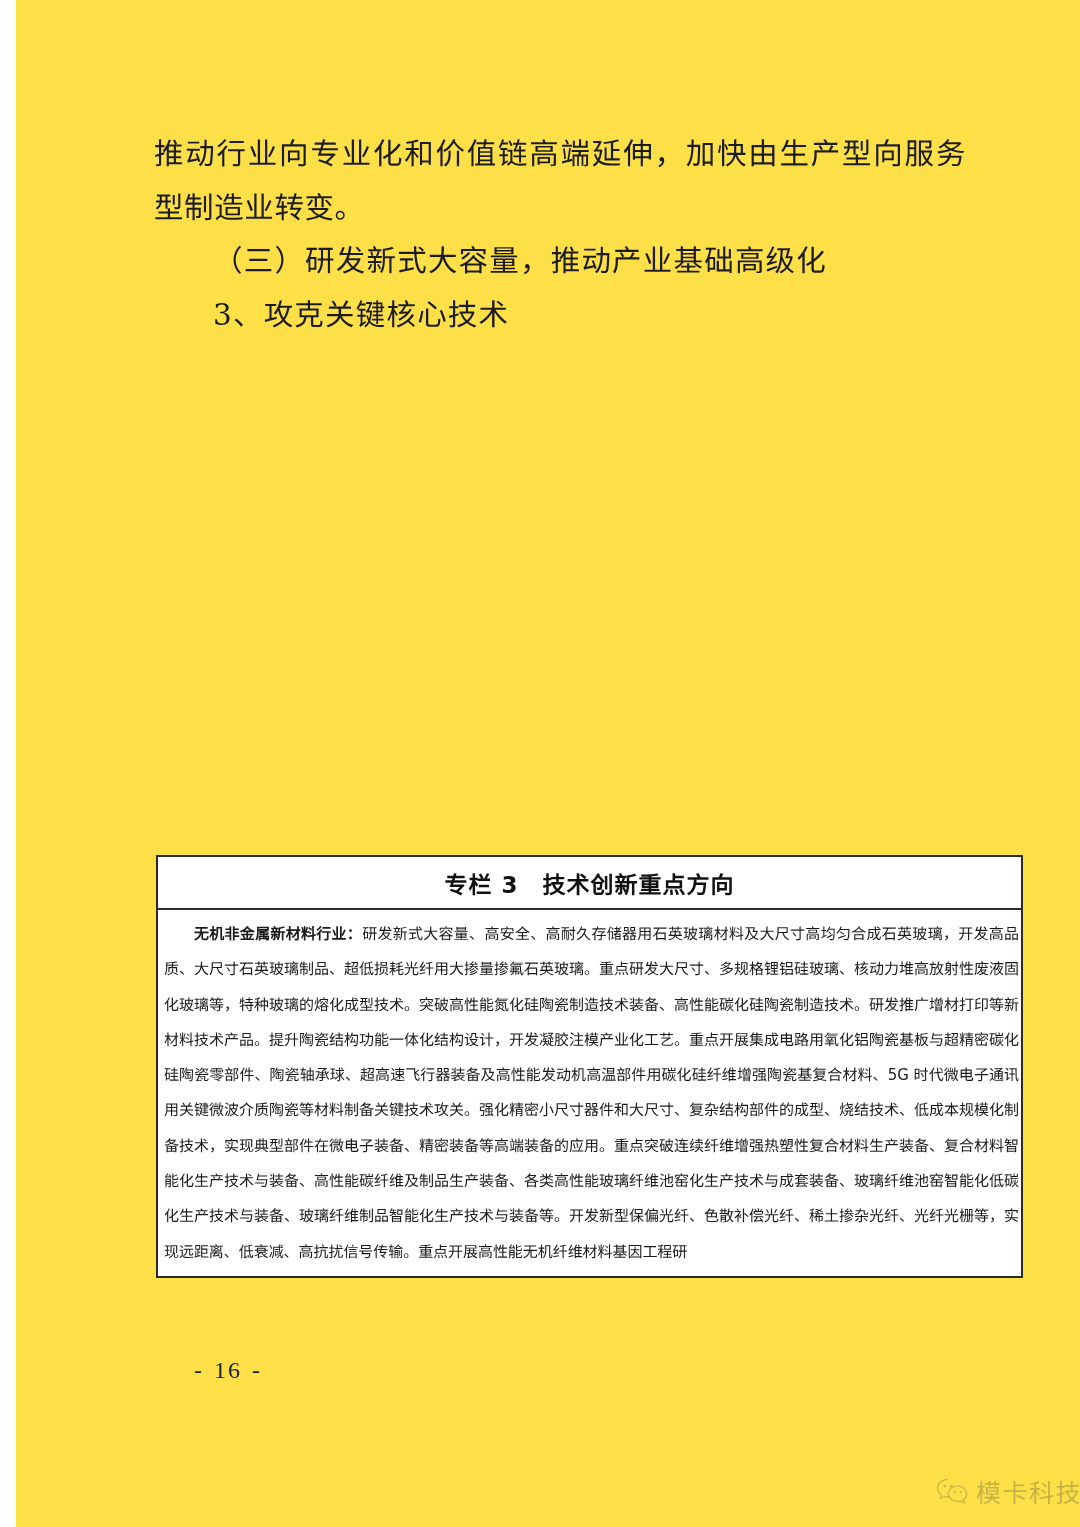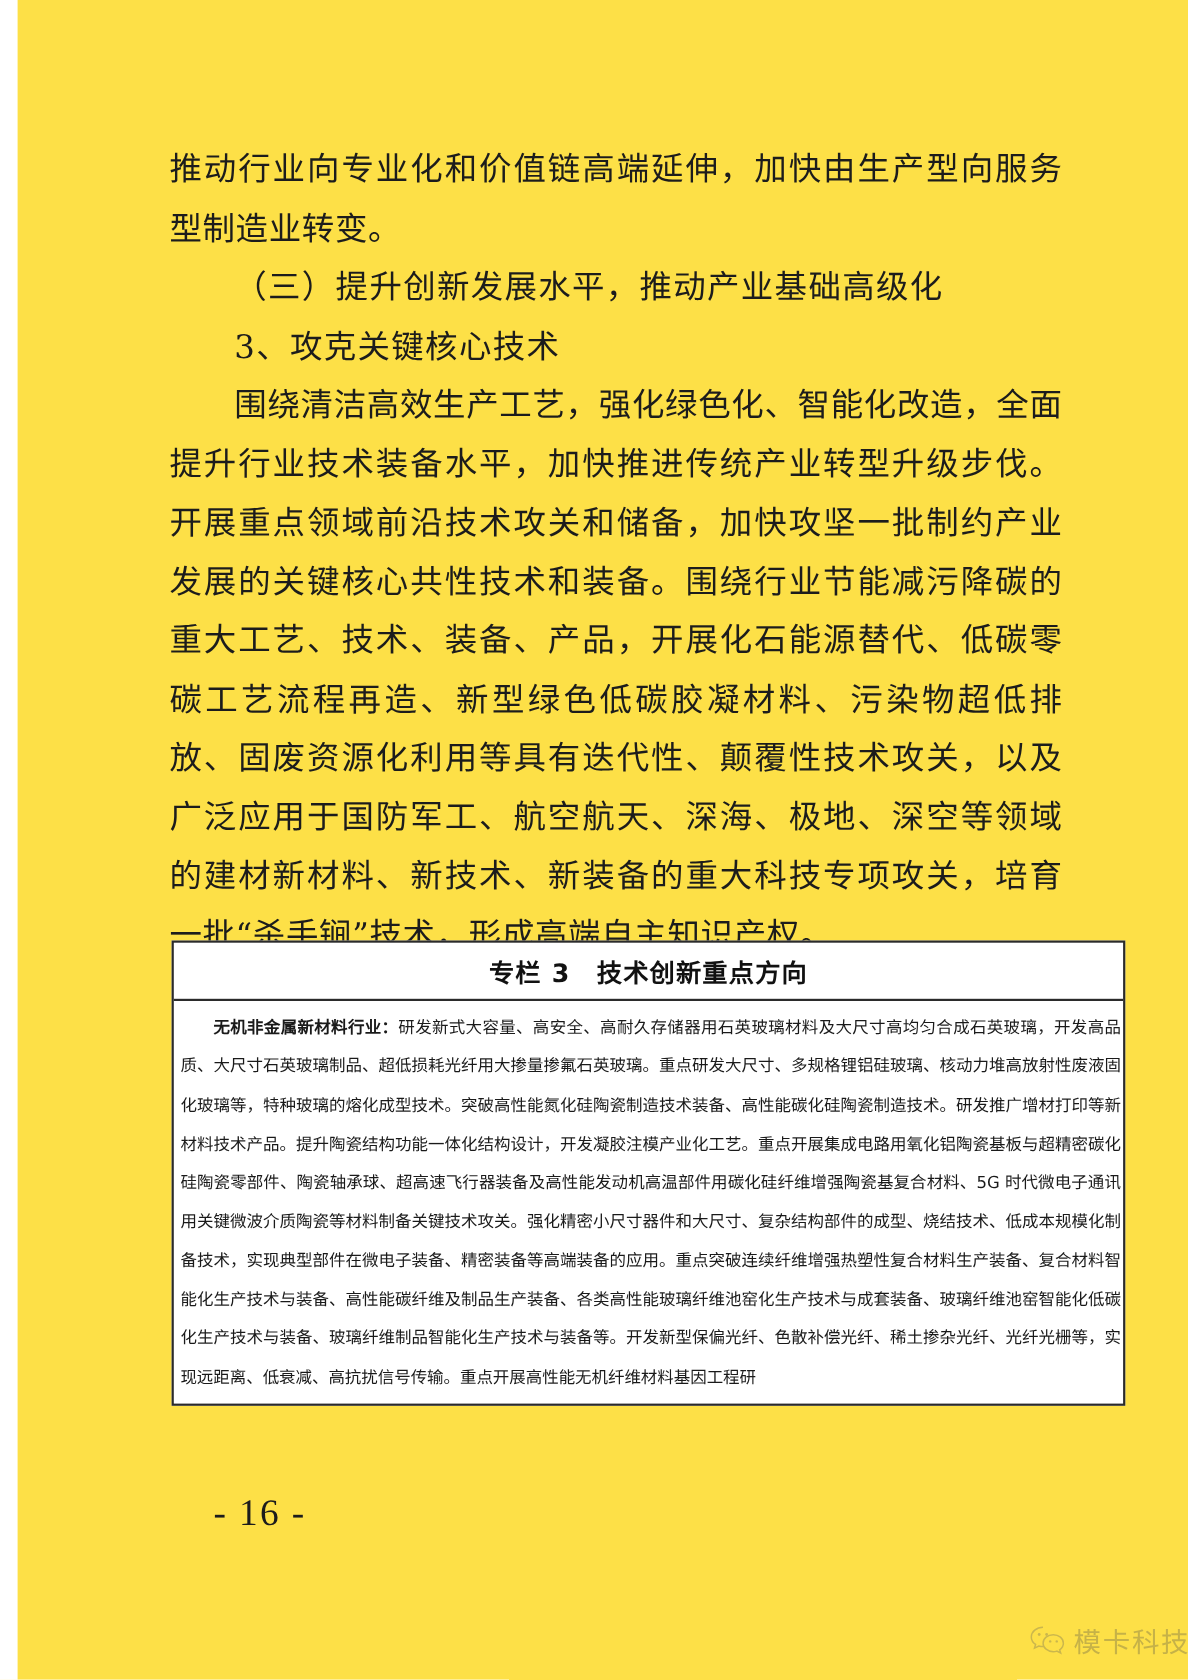--- a/index.html
+++ b/index.html
@@ -108,21 +108,21 @@
   }
   .callout-body p b {
     font-weight: bold;
   }
 
   
   .page-number {
     position: absolute;
     left: 168px;
     top: 1357px;
-    font-size: 34px;
+    font-size: 24px;
     letter-spacing: 2px;
     font-family: "Liberation Serif", "DejaVu Serif", serif;
     color: #1c1c1c;
   }
   .page-number .dash { padding: 0 10px; }
 
   
   .watermark {
     position: absolute;
     right: 14px;
@@ -147,25 +147,24 @@
 </style>
 </head>
 <body>
 
 <div class="page">
 
   <div class="body-col">
 
     <p class="para indent2" style="text-indent:0;">推动行业向专业化和价值链高端延伸，加快由生产型向服务型制造业转变。</p>
 
-    <p class="heading-line">（三）提升创新发展水平，推动产业基础高级化</p>
+    <p class="heading-line">（三）研发新式大容量，推动产业基础高级化</p>
 
     <p class="sub-heading">3、攻克关键核心技术</p>
 
-    <p class="para indent2">围绕清洁高效生产工艺，强化绿色化、智能化改造，全面提升行业技术装备水平，加快推进传统产业转型升级步伐。开展重点领域前沿技术攻关和储备，加快攻坚一批制约产业发展的关键核心共性技术和装备。围绕行业节能减污降碳的重大工艺、技术、装备、产品，开展化石能源替代、低碳零碳工艺流程再造、新型绿色低碳胶凝材料、污染物超低排放、固废资源化利用等具有迭代性、颠覆性技术攻关，以及广泛应用于国防军工、航空航天、深海、极地、深空等领域的建材新材料、新技术、新装备的重大科技专项攻关，培育一批“杀手锏”技术，形成高端自主知识产权。</p>
   </div>
 
   <div class="callout">
     <div class="callout-header">专栏 3　技术创新重点方向</div>
     <div class="callout-body">
       <p><b>无机非金属新材料行业：</b><span>研发新式大容量、高安全、高耐久存储器用石英玻璃材料及大尺寸高均匀合成石英玻璃，开发高品质、大尺寸石英玻璃制品、超低损耗光纤用大掺量掺氟石英玻璃。重点研发大尺寸、多规格锂铝硅玻璃、核动力堆高放射性废液固化玻璃等，特种玻璃的熔化成型技术。突破高性能氮化硅陶瓷制造技术装备、高性能碳化硅陶瓷制造技术。研发推广增材打印等新材料技术产品。提升陶瓷结构功能一体化结构设计，开发凝胶注模产业化工艺。重点开展集成电路用氧化铝陶瓷基板与超精密碳化硅陶瓷零部件、陶瓷轴承球、超高速飞行器装备及高性能发动机高温部件用碳化硅纤维增强陶瓷基复合材料、5G 时代微电子通讯用关键微波介质陶瓷等材料制备关键技术攻关。强化精密小尺寸器件和大尺寸、复杂结构部件的成型、烧结技术、低成本规模化制备技术，实现典型部件在微电子装备、精密装备等高端装备的应用。重点突破连续纤维增强热塑性复合材料生产装备、复合材料智能化生产技术与装备、高性能碳纤维及制品生产装备、各类高性能玻璃纤维池窑化生产技术与成套装备、玻璃纤维池窑智能化低碳化生产技术与装备、玻璃纤维制品智能化生产技术与装备等。开发新型保偏光纤、色散补偿光纤、稀土掺杂光纤、光纤光栅等，实现远距离、低衰减、高抗扰信号传输。重点开展高性能无机纤维材料基因工程研</span></p>
     </div>
   </div>
 
   <div class="page-number">

